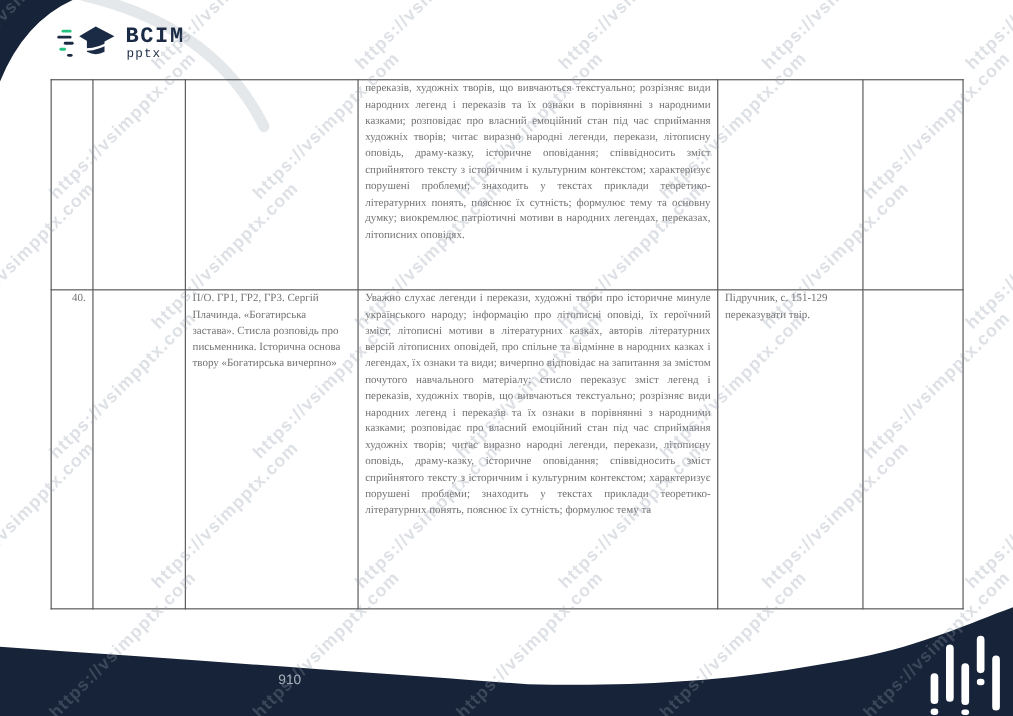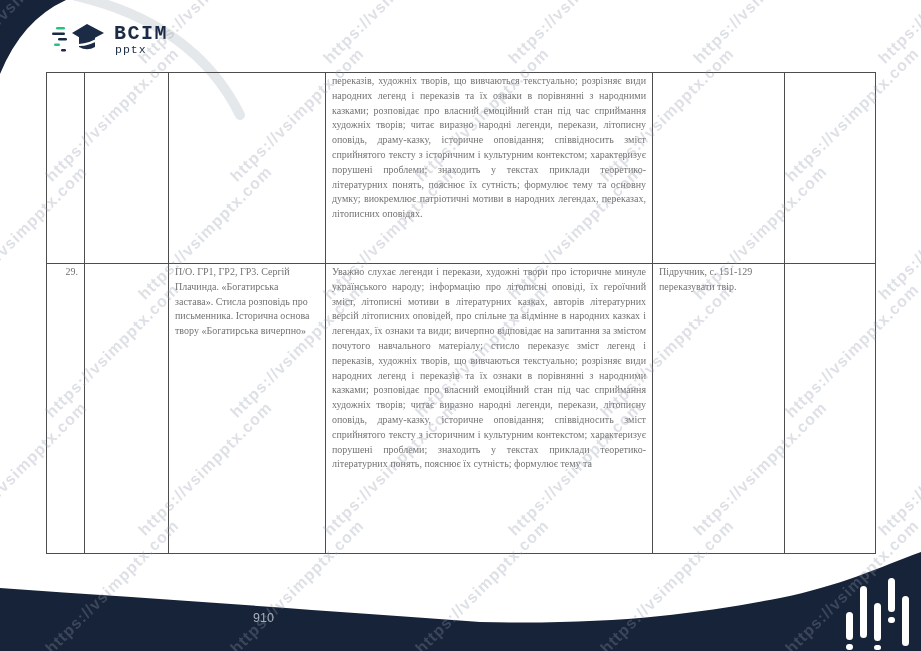--- a/index.html
+++ b/index.html
@@ -90,21 +90,21 @@
     <tbody>
         <tr class="r1">
       <td class="c-num"></td>
       <td></td>
       <td class="c-topic"></td>
       <td class="c-main">переказів, художніх творів, що вивчаються текстуально; розрізняє види народних легенд і переказів та їх ознаки в порівнянні з народними казками; розповідає про власний емоційний стан під час сприймання художніх творів; читає виразно народні легенди, перекази, літописну оповідь, драму-казку, історичне оповідання; співвідносить зміст сприйнятого тексту з історичним і культурним контекстом; характеризує порушені проблеми; знаходить у текстах приклади теоретико-літературних понять, пояснює їх сутність; формулює тему та основну думку; виокремлює патріотичні мотиви в народних легендах, переказах, літописних оповідях.</td>
       <td class="c-hw"></td>
       <td></td>
     </tr>
     <tr class="r2">
-      <td class="c-num">29.</td>
+      <td class="c-num">40.</td>
       <td></td>
       <td class="c-topic">П/О. ГР1, ГР2, ГР3. Сергій Плачинда. «Богатирська застава». Стисла розповідь про письменника. Історична основа твору «Богатирська вичерпно»</td>
       <td class="c-main">Уважно слухає легенди і перекази, художні твори про історичне минуле українського народу; інформацію про літописні оповіді, їх героїчний зміст, літописні мотиви в літературних казках, авторів літературних версій літописних оповідей, про спільне та відмінне в народних казках і легендах, їх ознаки та види; вичерпно відповідає на запитання за змістом почутого навчального матеріалу; стисло переказує зміст легенд і переказів, художніх творів, що вивчаються текстуально; розрізняє види народних легенд і переказів та їх ознаки в порівнянні з народними казками; розповідає про власний емоційний стан під час сприймання художніх творів; читає виразно народні легенди, перекази, літописну оповідь, драму-казку, історичне оповідання; співвідносить зміст сприйнятого тексту з історичним і культурним контекстом; характеризує порушені проблеми; знаходить у текстах приклади теоретико-літературних понять, пояснює їх сутність; формулює тему та</td>
       <td class="c-hw">Підручник, с. 151-129 переказувати твір.</td>
       <td></td>
     </tr>
   </tbody>
     </table>
 
   <svg id="wave-svg" width="921" height="100" viewBox="0 0 921 100">

